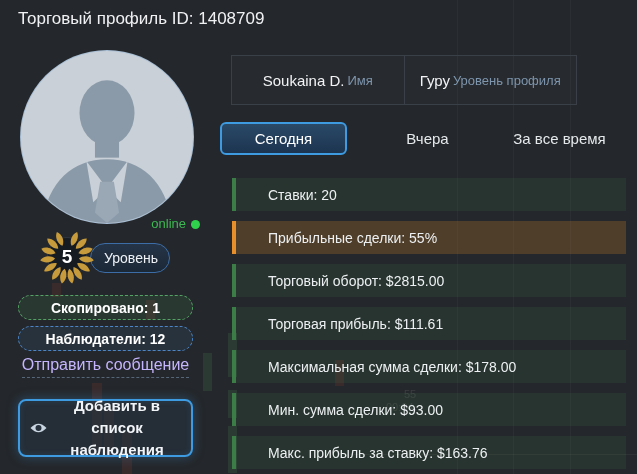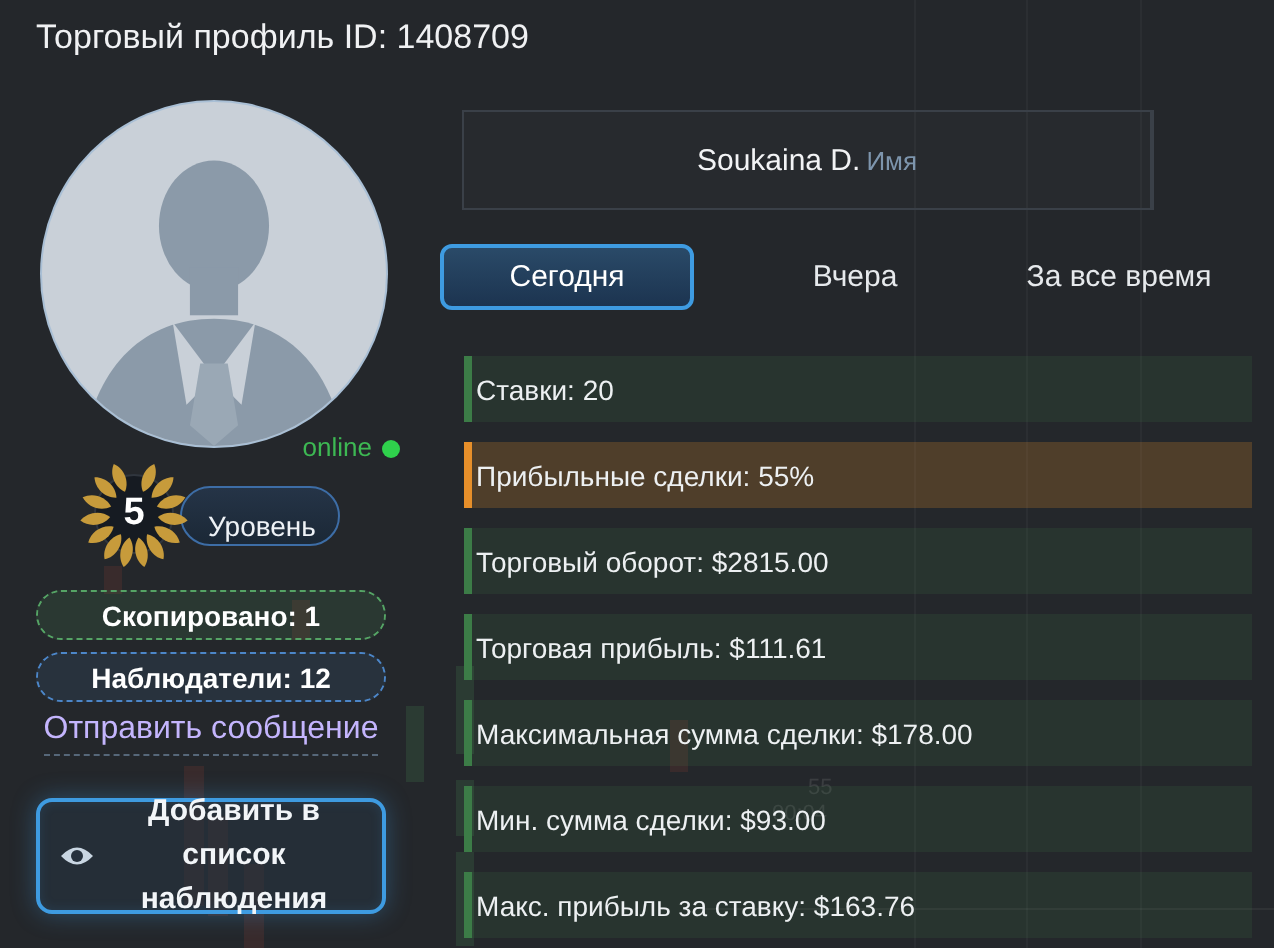--- a/index.html
+++ b/index.html
@@ -20,21 +20,21 @@
           background:#c9d0d8;border:1px solid rgba(110,160,210,0.35);overflow:hidden;z-index:2;box-sizing:border-box;}
   .online{position:absolute;left:110px;top:216px;width:90px;text-align:right;font-size:13px;
           color:#3db853;z-index:2;}
   .online .dot{display:inline-block;width:9px;height:9px;border-radius:50%;background:#2fd14c;
                margin-left:5px;vertical-align:-1px;}
   .wreath{position:absolute;left:39px;top:229px;width:56px;height:56px;z-index:3;}
   .level-num{position:absolute;left:39px;top:229px;width:56px;height:56px;z-index:4;
              display:flex;align-items:center;justify-content:center;font-size:19px;font-weight:700;color:#fff;}
   .level-pill{position:absolute;left:90px;top:243px;width:80px;height:30px;z-index:2;
               border:1px solid #3d6da6;border-radius:15px;background:linear-gradient(#253447,#1b2836);
-              color:#eef2f6;font-size:14px;display:flex;align-items:flex-end;justify-content:center;
+              color:#eef2f6;font-size:14px;display:flex;align-items:center;justify-content:center;
               padding-left:8px;box-sizing:border-box;cursor:pointer;}
   .pill{position:absolute;left:18px;width:175px;height:25px;border-radius:13px;z-index:2;
         font-size:14px;font-weight:600;color:#fff;display:flex;align-items:center;justify-content:center;
         box-sizing:border-box;cursor:pointer;background:none;}
   .pill-copied{top:295px;border:1px dashed #55a465;background:rgba(85,165,100,0.14);}
   .pill-observers{top:326px;border:1px dashed #4c86c8;background:rgba(76,134,200,0.12);}
   .send{position:absolute;left:18px;top:356px;width:175px;text-align:center;z-index:2;}
   .send span{display:inline-block;font-size:16px;color:#c4b5fd;border-bottom:1px dashed #566779;
              padding-bottom:3px;cursor:pointer;}
   .watch-btn{position:absolute;left:18px;top:399px;width:175px;height:58px;z-index:2;
@@ -52,21 +52,21 @@
   .hdr .val{font-size:15px;color:#f2f3f5;}
   .hdr .lbl{font-size:13px;color:#7d95ad;}
   .tab{position:absolute;top:122px;height:33px;z-index:2;display:flex;align-items:center;justify-content:center;
        font-size:15px;color:#e6e9ec;background:none;border:none;cursor:pointer;box-sizing:border-box;
        font-family:inherit;}
   .tab-0{left:220px;width:127px;border:2px solid #3e9be1;border-radius:6px;
          background:linear-gradient(#2a4a68,#1c3450);color:#fff;}
   .tab-1{left:366px;width:123px;}
   .tab-2{left:493px;width:133px;}
   .row{position:absolute;left:232px;width:394px;height:33px;z-index:1;display:flex;align-items:center;
-       padding-left:2px;box-sizing:border-box;font-size:14px;color:#edf0f2;}
+       padding-left:32px;box-sizing:border-box;font-size:14px;color:#edf0f2;}
   .row-green{background:rgba(80,170,90,0.10);border-left:4px solid #3c7c47;}
   .row-orange{background:rgba(232,145,40,0.22);border-left:4px solid #e78f2a;}
 </style>
 </head>
 <body>
 
 <div class="stage">
 
   <div class="bg">
     <div class="gridv" style="left:457px"></div>
@@ -147,20 +147,24 @@
       <circle cx="8.5" cy="6" r="3" fill="#26313d"></circle>
     </svg>
     <span>Добавить в список наблюдения</span>
   </button>
 
   <div class="hdr">
     <div class="cell">
       <div class="val">Soukaina D.</div>
       <div class="lbl">Имя</div>
     </div>
+    <div class="cell">
+      <div class="val">Гуру</div>
+      <div class="lbl">Уровень профиля</div>
+    </div>
   </div>
 
   <button class="tab tab-0">Сегодня</button>
   <button class="tab tab-2">За все время</button>
   <button class="tab tab-1">Вчера</button>
 
   <div class="row row-green" style="top:178px">Ставки: 20</div>
   <div class="row row-orange" style="top:221px">Прибыльные сделки: 55%</div>
   <div class="row row-green" style="top:264px">Торговый оборот: $2815.00</div>
   <div class="row row-green" style="top:307px">Торговая прибыль: $111.61</div>

